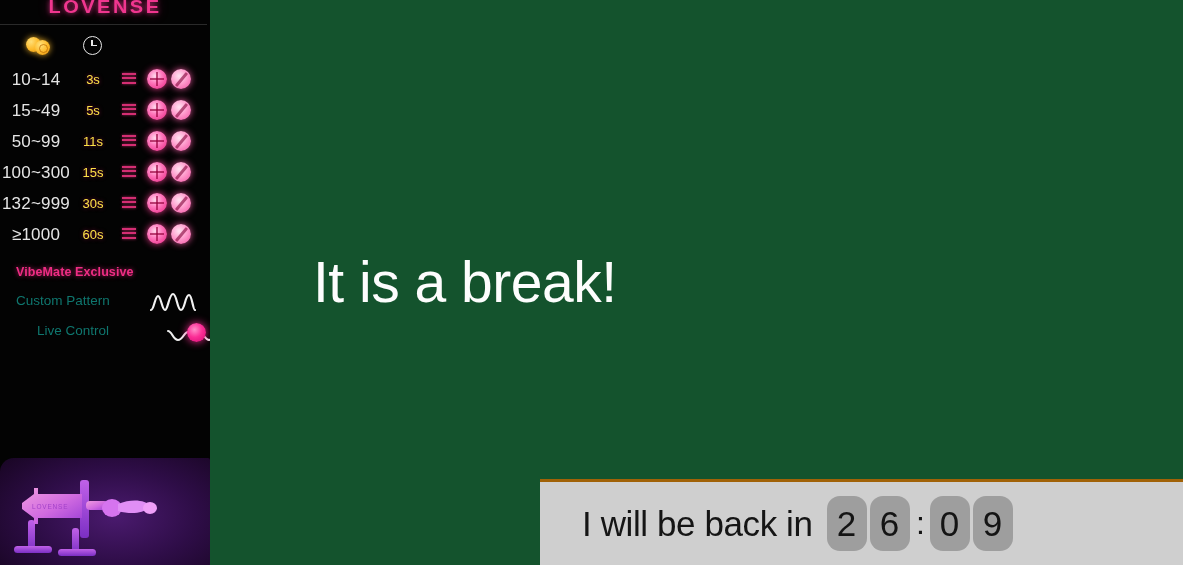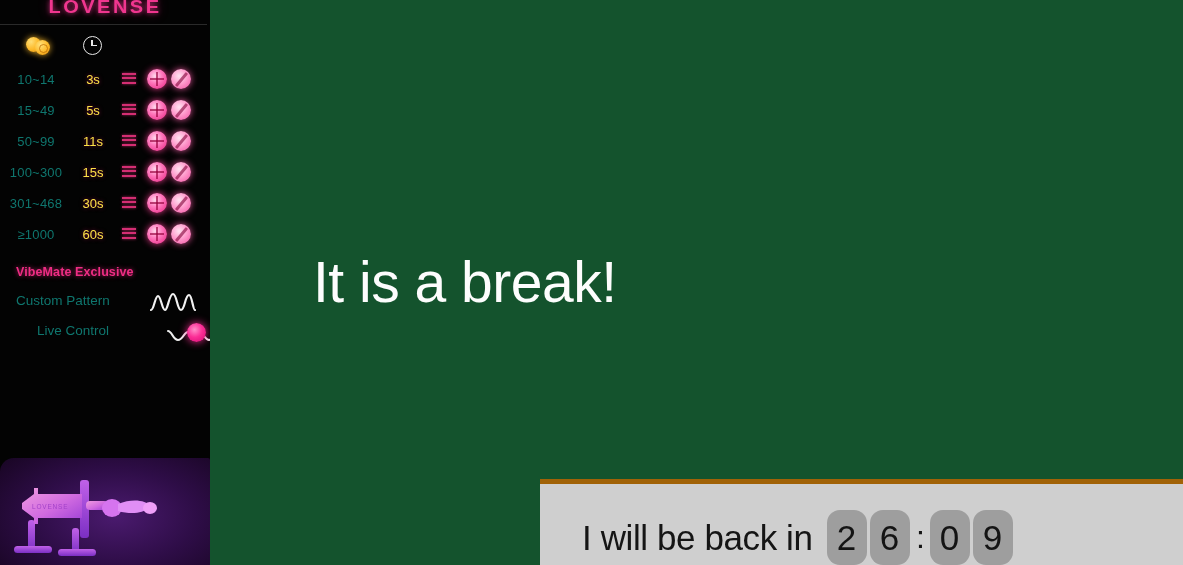--- a/index.html
+++ b/index.html
@@ -126,22 +126,22 @@
     position: relative;
     height: 31px;
     display: flex;
     align-items: center;
   }
   .tip-range {
     position: absolute;
     left: 0;
     width: 72px;
     text-align: center;
-    color: #0f766e;
-    font-size: 13px;
+    color: #e5e5e5;
+    font-size: 17px;
     letter-spacing: 0.2px;
   }
   .tip-dur {
     position: absolute;
     left: 72px;
     width: 42px;
     text-align: center;
     color: #fde047;
     font-size: 13px;
     text-shadow: 0 0 4px rgba(220,30,110,0.55);
@@ -289,24 +289,24 @@
   }
 
   
   #countdown-banner {
     position: absolute;
     left: 540px;
     top: 479px;
     width: 643px;
     height: 86px;
     background: #cfcfcf;
-    border-top: 5px solid #a16207;
+    border-top: 3px solid #a16207;
     box-sizing: border-box;
     display: flex;
-    align-items: flex-end;
+    align-items: center;
   }
   #countdown-inner {
     display: flex;
     align-items: center;
     margin-left: 42px;
   }
   #countdown-label {
     font-size: 35px;
     color: #151515;
     letter-spacing: -0.4px;
@@ -390,21 +390,21 @@
         <div class="tip-dur">15s</div>
         <div class="menu-icon">
           <i></i>
           <i></i>
           <i></i>
         </div>
         <div class="round-icon machine-icon"></div>
         <div class="round-icon ban-icon"></div>
       </div>
       <div class="tip-row">
-        <div class="tip-range">301~468</div>
+        <div class="tip-range">132~999</div>
         <div class="tip-dur">30s</div>
         <div class="menu-icon">
           <i></i>
           <i></i>
           <i></i>
         </div>
         <div class="round-icon machine-icon"></div>
         <div class="round-icon ban-icon"></div>
       </div>
       <div class="tip-row">

